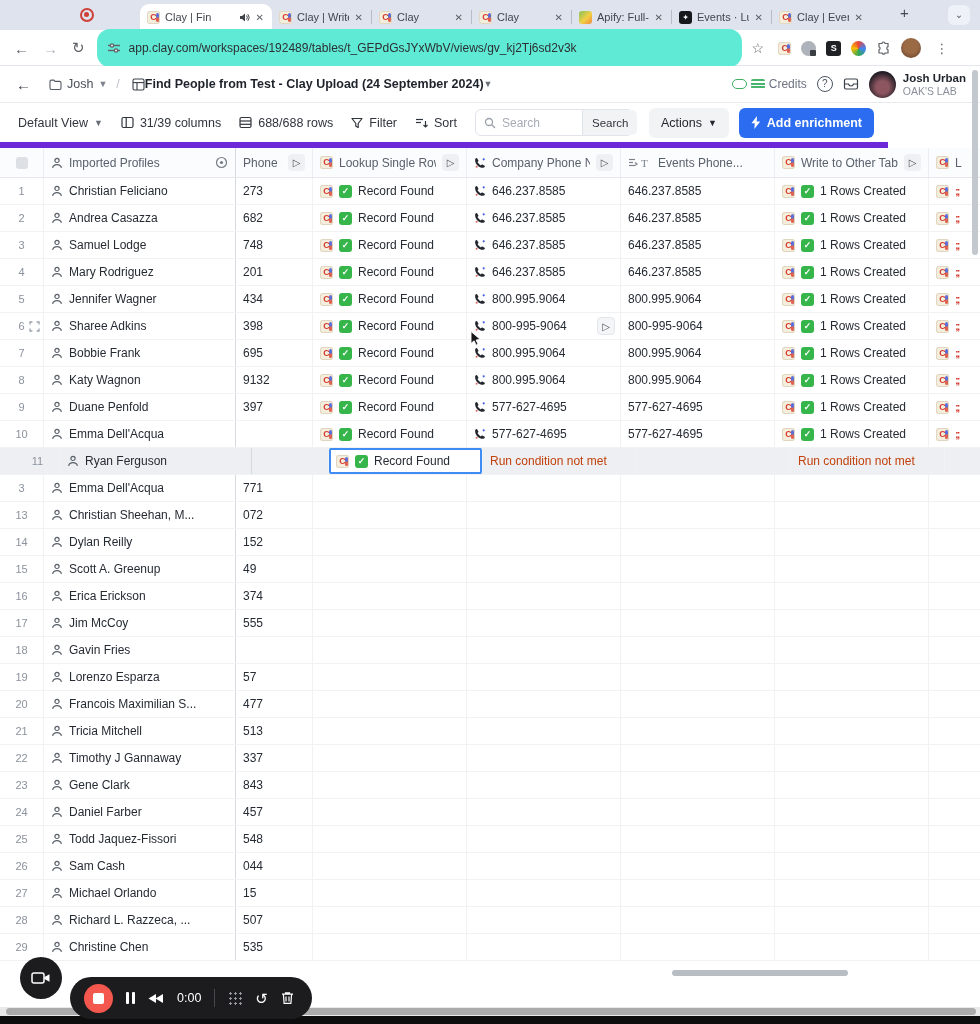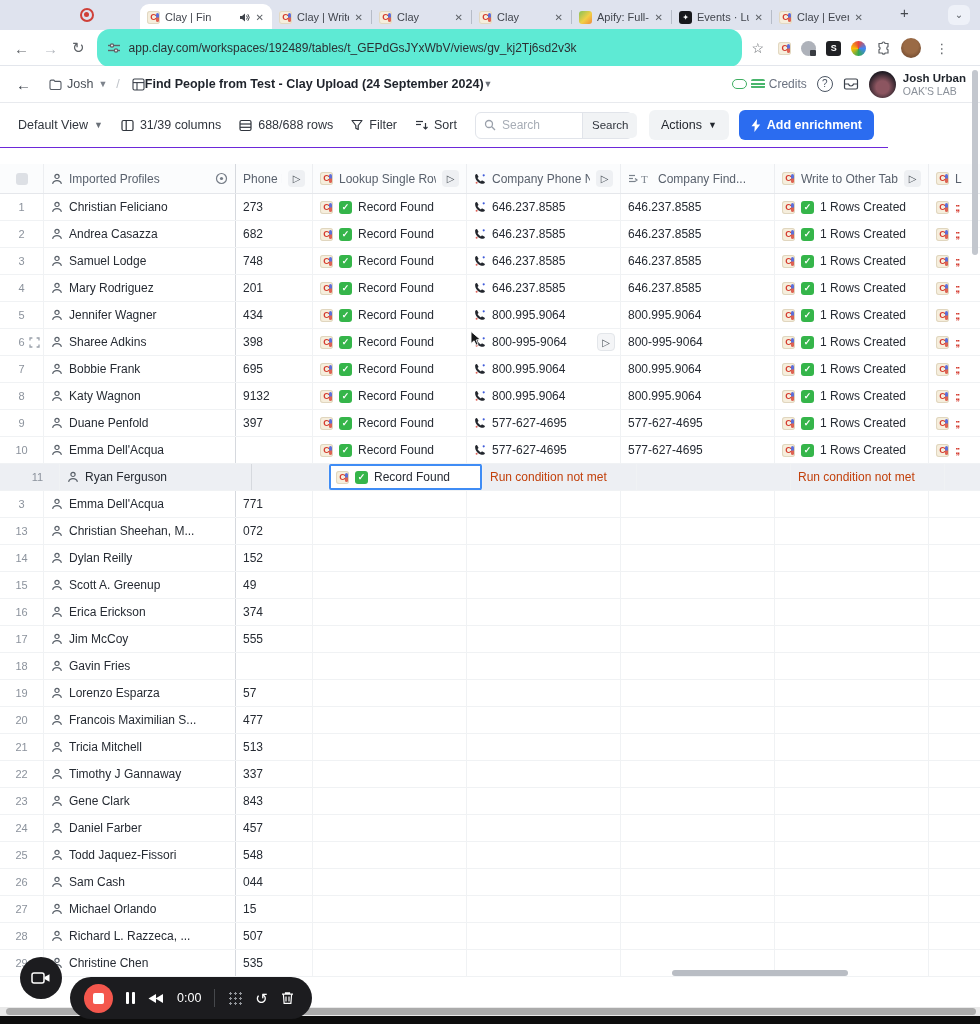--- a/index.html
+++ b/index.html
@@ -59,36 +59,36 @@
   .stack-green { width:14px; height:10px; background:repeating-linear-gradient(#49b56c 0 2px,#fff 2px 3.5px); border-radius:2px; }
   .help-circ { width:16px; height:16px; border:1.3px solid #4b5563; border-radius:50%; color:#4b5563;
     font-size:10px; text-align:center; line-height:14px; }
   .userblock { display:flex; align-items:center; gap:7px; }
   .avatar-app { width:27px; height:27px; border-radius:50%; background:radial-gradient(circle at 50% 60%,#8c5560 0 30%,#241e26 70%); }
   .uname { font-size:11.5px; font-weight:bold; color:#1f242b; line-height:1.25; }
   .uorg { font-size:10.5px; color:#8a9099; }
 
   
   .viewbar { position:absolute; top:103px; left:0; width:888px; height:45px; background:#fff;
-    border-bottom:1px solid #6d28d9; display:flex; align-items:center; font-size:12.5px; color:#30353d; }
+    border-bottom:6px solid #6d28d9; display:flex; align-items:center; font-size:12.5px; color:#30353d; }
   .vitem { display:flex; align-items:center; gap:6px; margin-left:18px; white-space:nowrap; }
   .vitem .chev { font-size:9px; color:#6a7078; }
   .searchbox { margin-left:18px; width:158px; height:27px; border:1px solid #e1e4ea; border-radius:6px;
     display:flex; align-items:center; padding-left:8px; gap:6px; background:#fff; }
   .searchbox input { border:none; outline:none; width:74px; font-size:12px; color:#30353d; background:transparent; font-family:inherit; }
   .searchbox input::placeholder { color:#a7adb6; }
   .searchbtn { margin-left:auto; height:25px; padding:0 9px; background:#f1f3f5; border-left:1px solid #e1e4ea;
     border-radius:0 5px 5px 0; font-size:11.5px; color:#30353d; display:flex; align-items:center; }
   .actionsbtn { margin-left:auto; height:30px; padding:0 12px; background:#f1f3f5; border-radius:6px;
     display:flex; align-items:center; gap:6px; font-size:12.5px; color:#23272e; }
   .addbtn { margin:0 14px 0 10px; height:30px; padding:0 12px; background:#2b6cf0; border-radius:6px;
     display:flex; align-items:center; gap:6px; font-size:12.5px; color:#fff; font-weight:bold; }
 
   
-  .tablewrap { position:absolute; top:164px; left:0; width:980px; height:814px; overflow:hidden; background:#fff; }
+  .tablewrap { position:absolute; top:148px; left:0; width:980px; height:814px; overflow:hidden; background:#fff; }
   .thead { display:flex; height:30px; background:#fbfcfd; border-bottom:1px solid #e5e7eb; }
   .th { display:flex; align-items:center; gap:6px; padding:0 7px; font-size:12px; color:#59616d;
     border-right:1px solid #eceef1; overflow:hidden; white-space:nowrap; flex:none; }
   .trow { display:flex; height:27px; border-bottom:1px solid #f0f2f4; background:#fff; }
   .trow.sel { background:#edeff3;padding-left:16px; }
   .td { display:flex; align-items:center; gap:6px; padding:0 7px; font-size:12px; color:#262b33;
     border-right:1px solid #f0f2f4; overflow:hidden; white-space:nowrap; flex:none; position:relative; }
   .c-num { width:44px; justify-content:center; color:#8b929c; font-size:11px; }
   .c-name { width:192px; border-right:1px solid #d6d9de; }
   .c-phone { width:77px; }
@@ -359,21 +359,21 @@
         <div class="th c-cotext">
           <svg class="icon-svg" width="24" height="12" viewBox="0 0 24 12">
             <g stroke="#7a828c" stroke-width="1.2" fill="none">
               <line x1="1" y1="2.5" x2="7" y2="2.5"></line>
               <line x1="1" y1="5.5" x2="5" y2="5.5"></line>
               <line x1="1" y1="8.5" x2="7" y2="8.5"></line>
               <path d="M7 8.5l2-1.5-2-1.5"></path>
             </g>
             <text x="13" y="10" font-size="11" fill="#7a828c" font-family="Liberation Serif,serif">T</text>
           </svg>
-          <span style="flex:1;overflow:hidden">Company Find...</span>
+          <span style="flex:1;overflow:hidden">Events Phone...</span>
         </div>
         <div class="th c-write">
           <span class="badge-clay">C</span>
           <span style="flex:1;overflow:hidden">Write to Other Table</span>
           <span class="playbtn">▷</span>
         </div>
         <div class="th c-extra">
           <span class="badge-clay">C</span>
           <span style="flex:1;overflow:hidden">L</span>
         </div>

